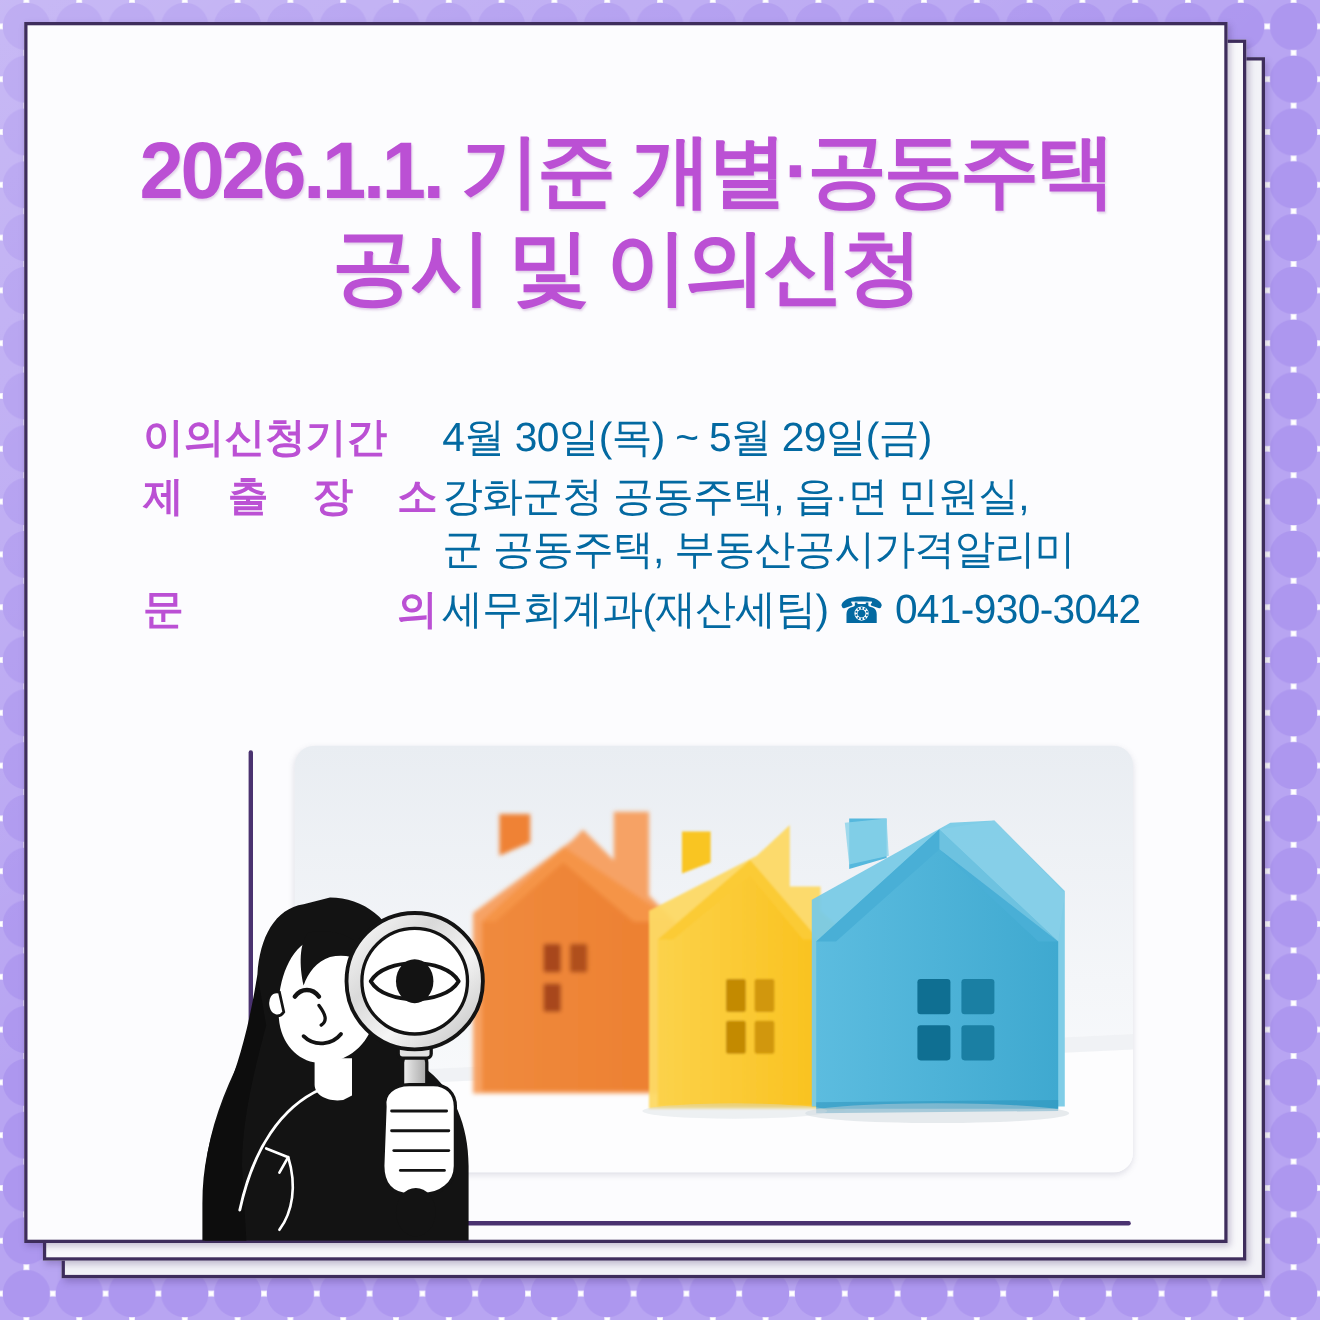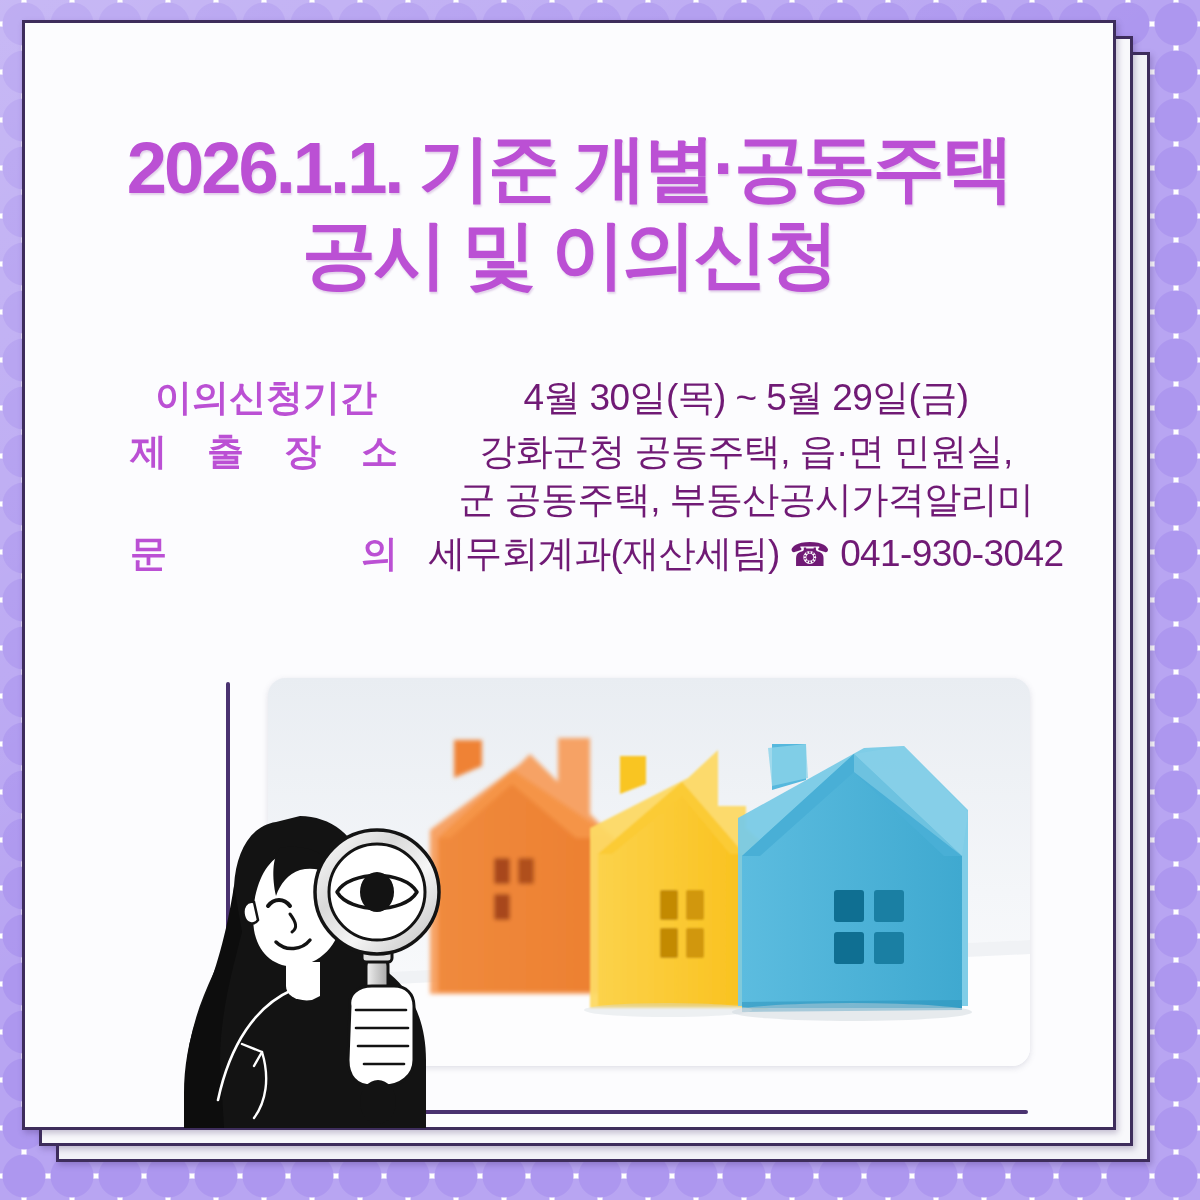--- a/index.html
+++ b/index.html
@@ -42,59 +42,58 @@
   #page {
     position:absolute; left:22px; top:20px;
     width:1094px; height:1110px;
     padding:0;
   }
 
   
   #title-block {
     position:absolute; left:0; top:94px; width:100%;
     text-align:center;
-    margin-top:12px;
   }
   .title-line {
     color:#bb50d4;
     font-weight:bold;
     font-size:74px;
     line-height:1.16;
     letter-spacing:-3px;
     white-space:nowrap;
     text-shadow:1px 2px 2px rgba(130,60,160,.22);
     font-stretch:condensed;
     transform:scaleX(.99);
   }
   .title-line.l1 { font-size:73px; }
   .title-line.l2 { font-size:75px; }
 
   
   #info-block {
-    position:absolute; left:108px; top:354px; width:960px;text-align:center;
+    position:absolute; left:108px; top:354px; width:960px;
   }
   .info-row { display:flex; align-items:flex-start; margin-bottom:6px; }
   .info-label {
     width:272px;
     flex:0 0 272px;
     color:#bb50d4;
     font-weight:bold;
     font-size:37px;
     line-height:1.30;
     white-space:nowrap;
   }
   .info-label.spread {
     display:flex;
     justify-content:space-between;
     padding-right:4px;
   }
   .info-label.spread span { display:inline-block; }
   .info-value {
     flex:1;
-    color:#701a75;
+    color:#0369a1;
     font-size:37px;
     line-height:1.30;
     letter-spacing:-.6px;
   }
   .info-value .vline { display:block; white-space:nowrap; }
   .tel-glyph { font-size:33px; letter-spacing:0; }
 
   
   #accent-vline {
     position:absolute;

